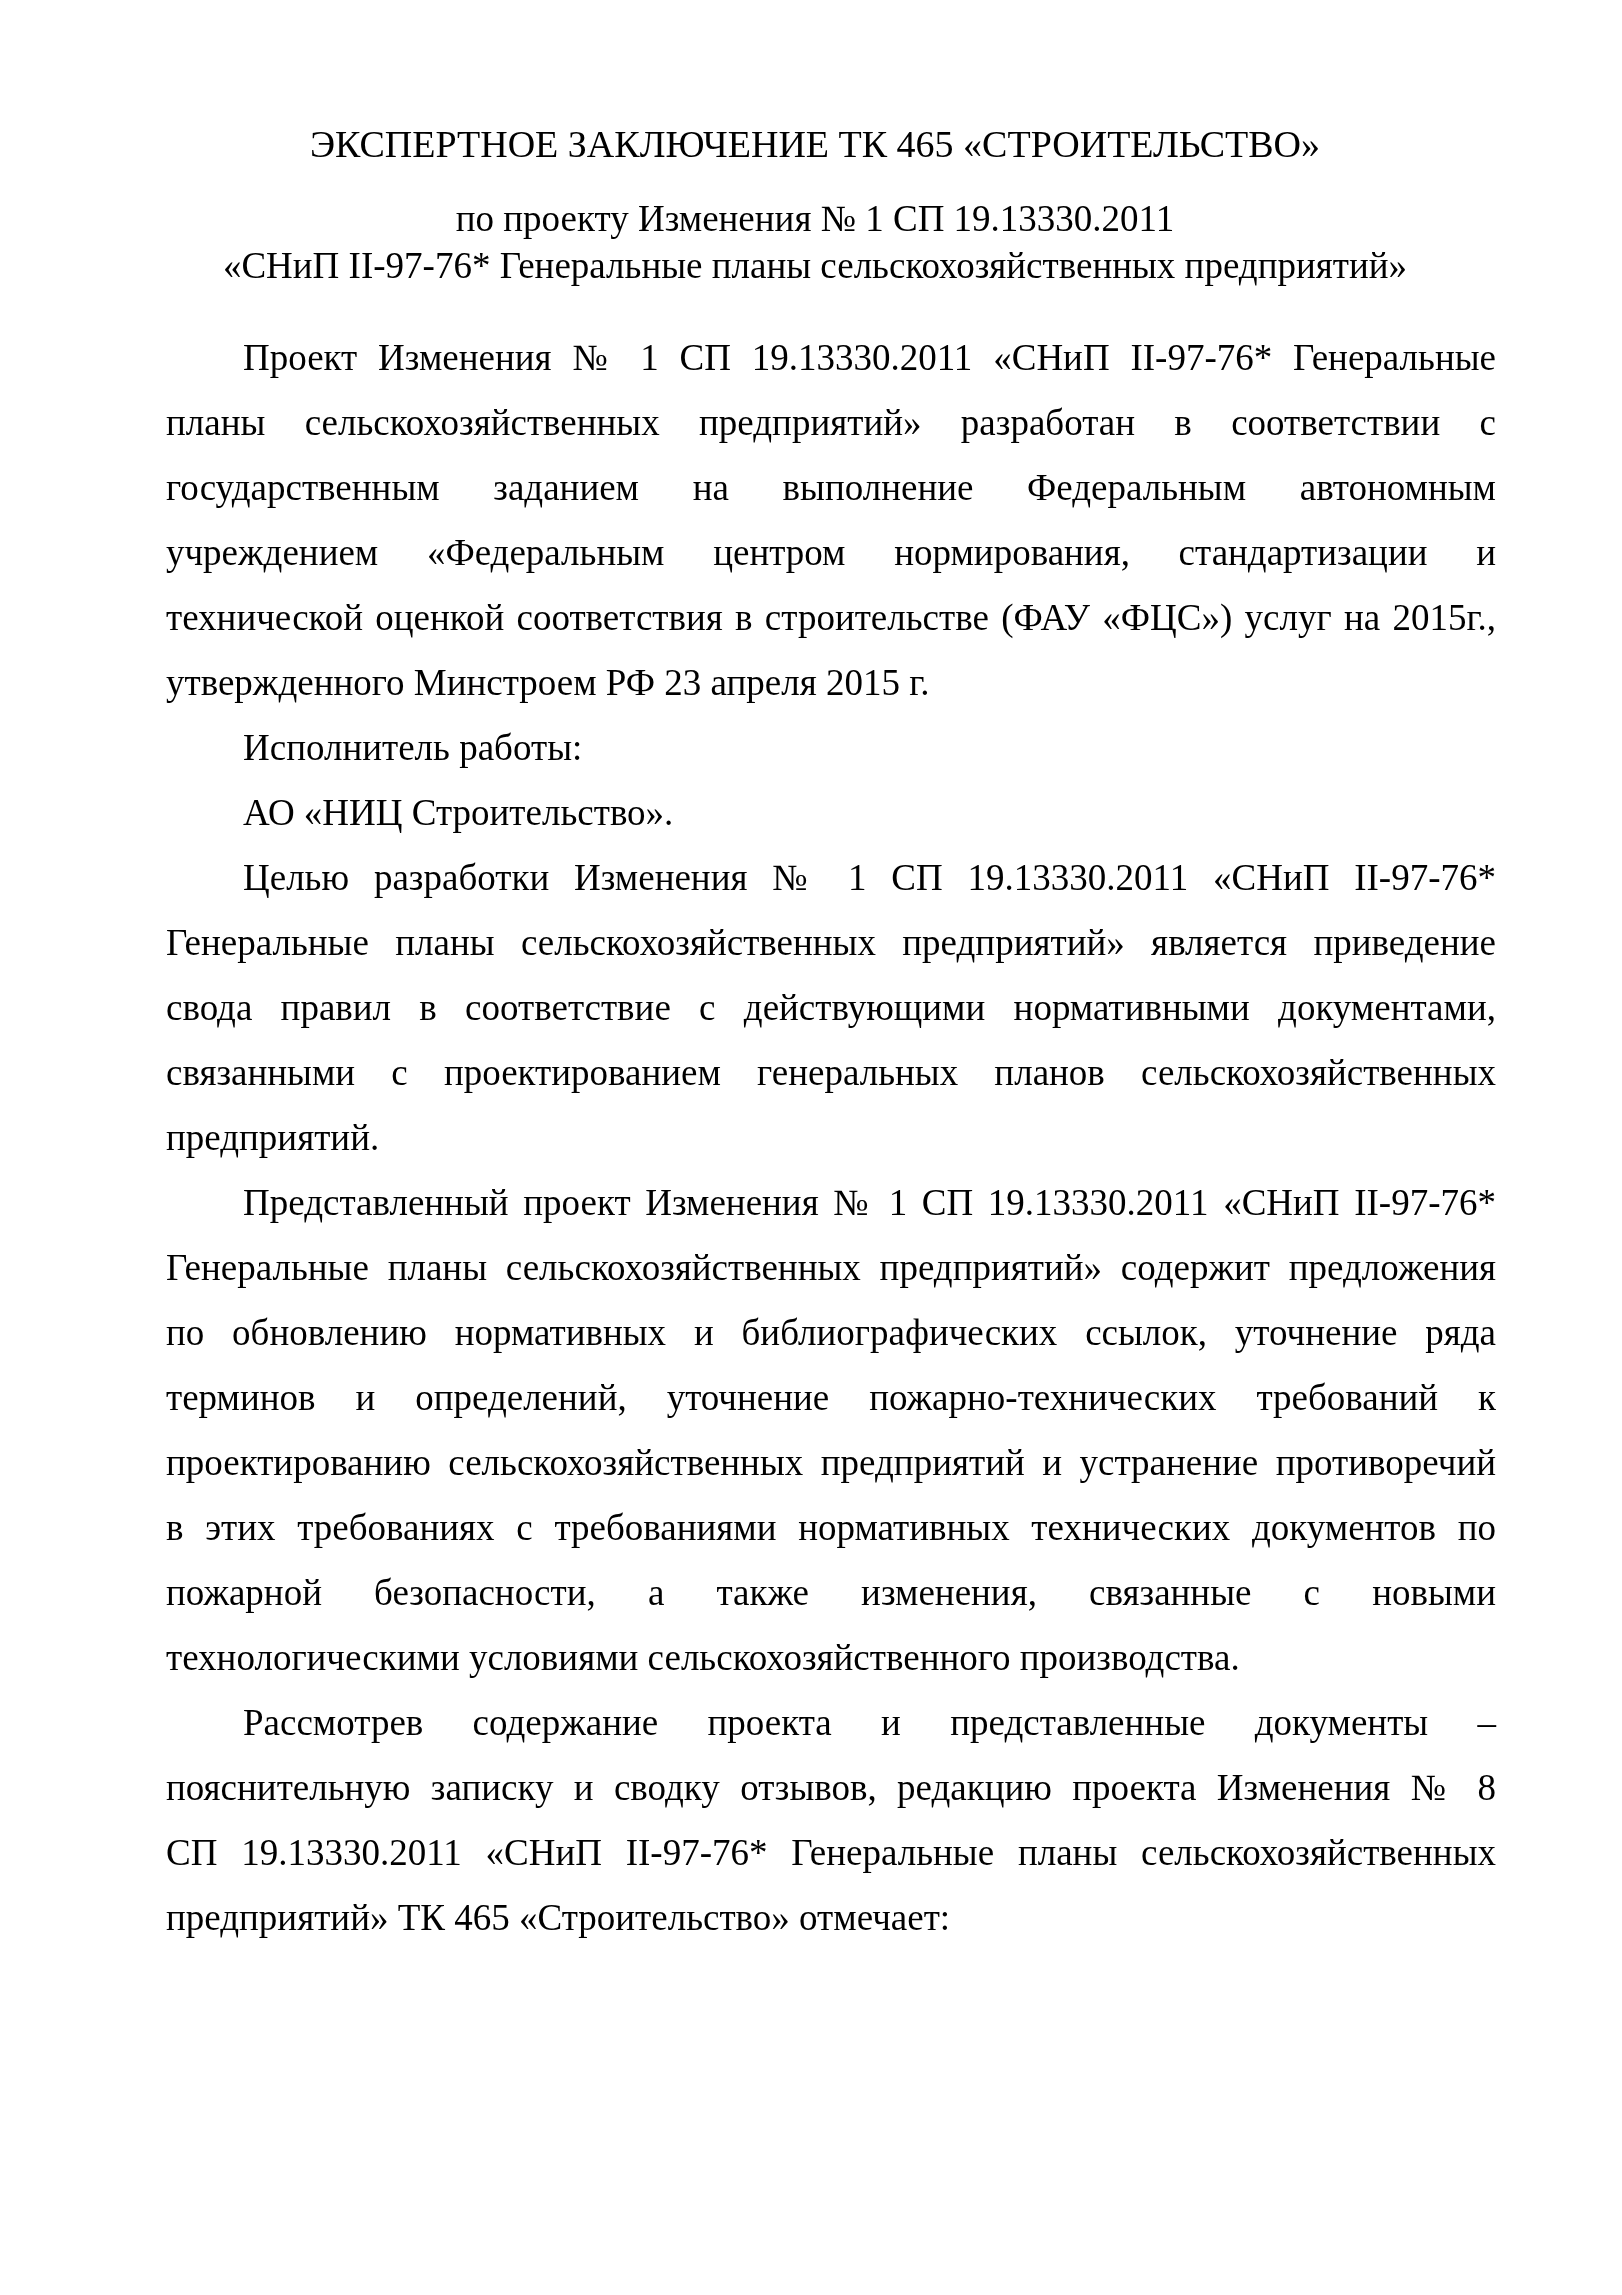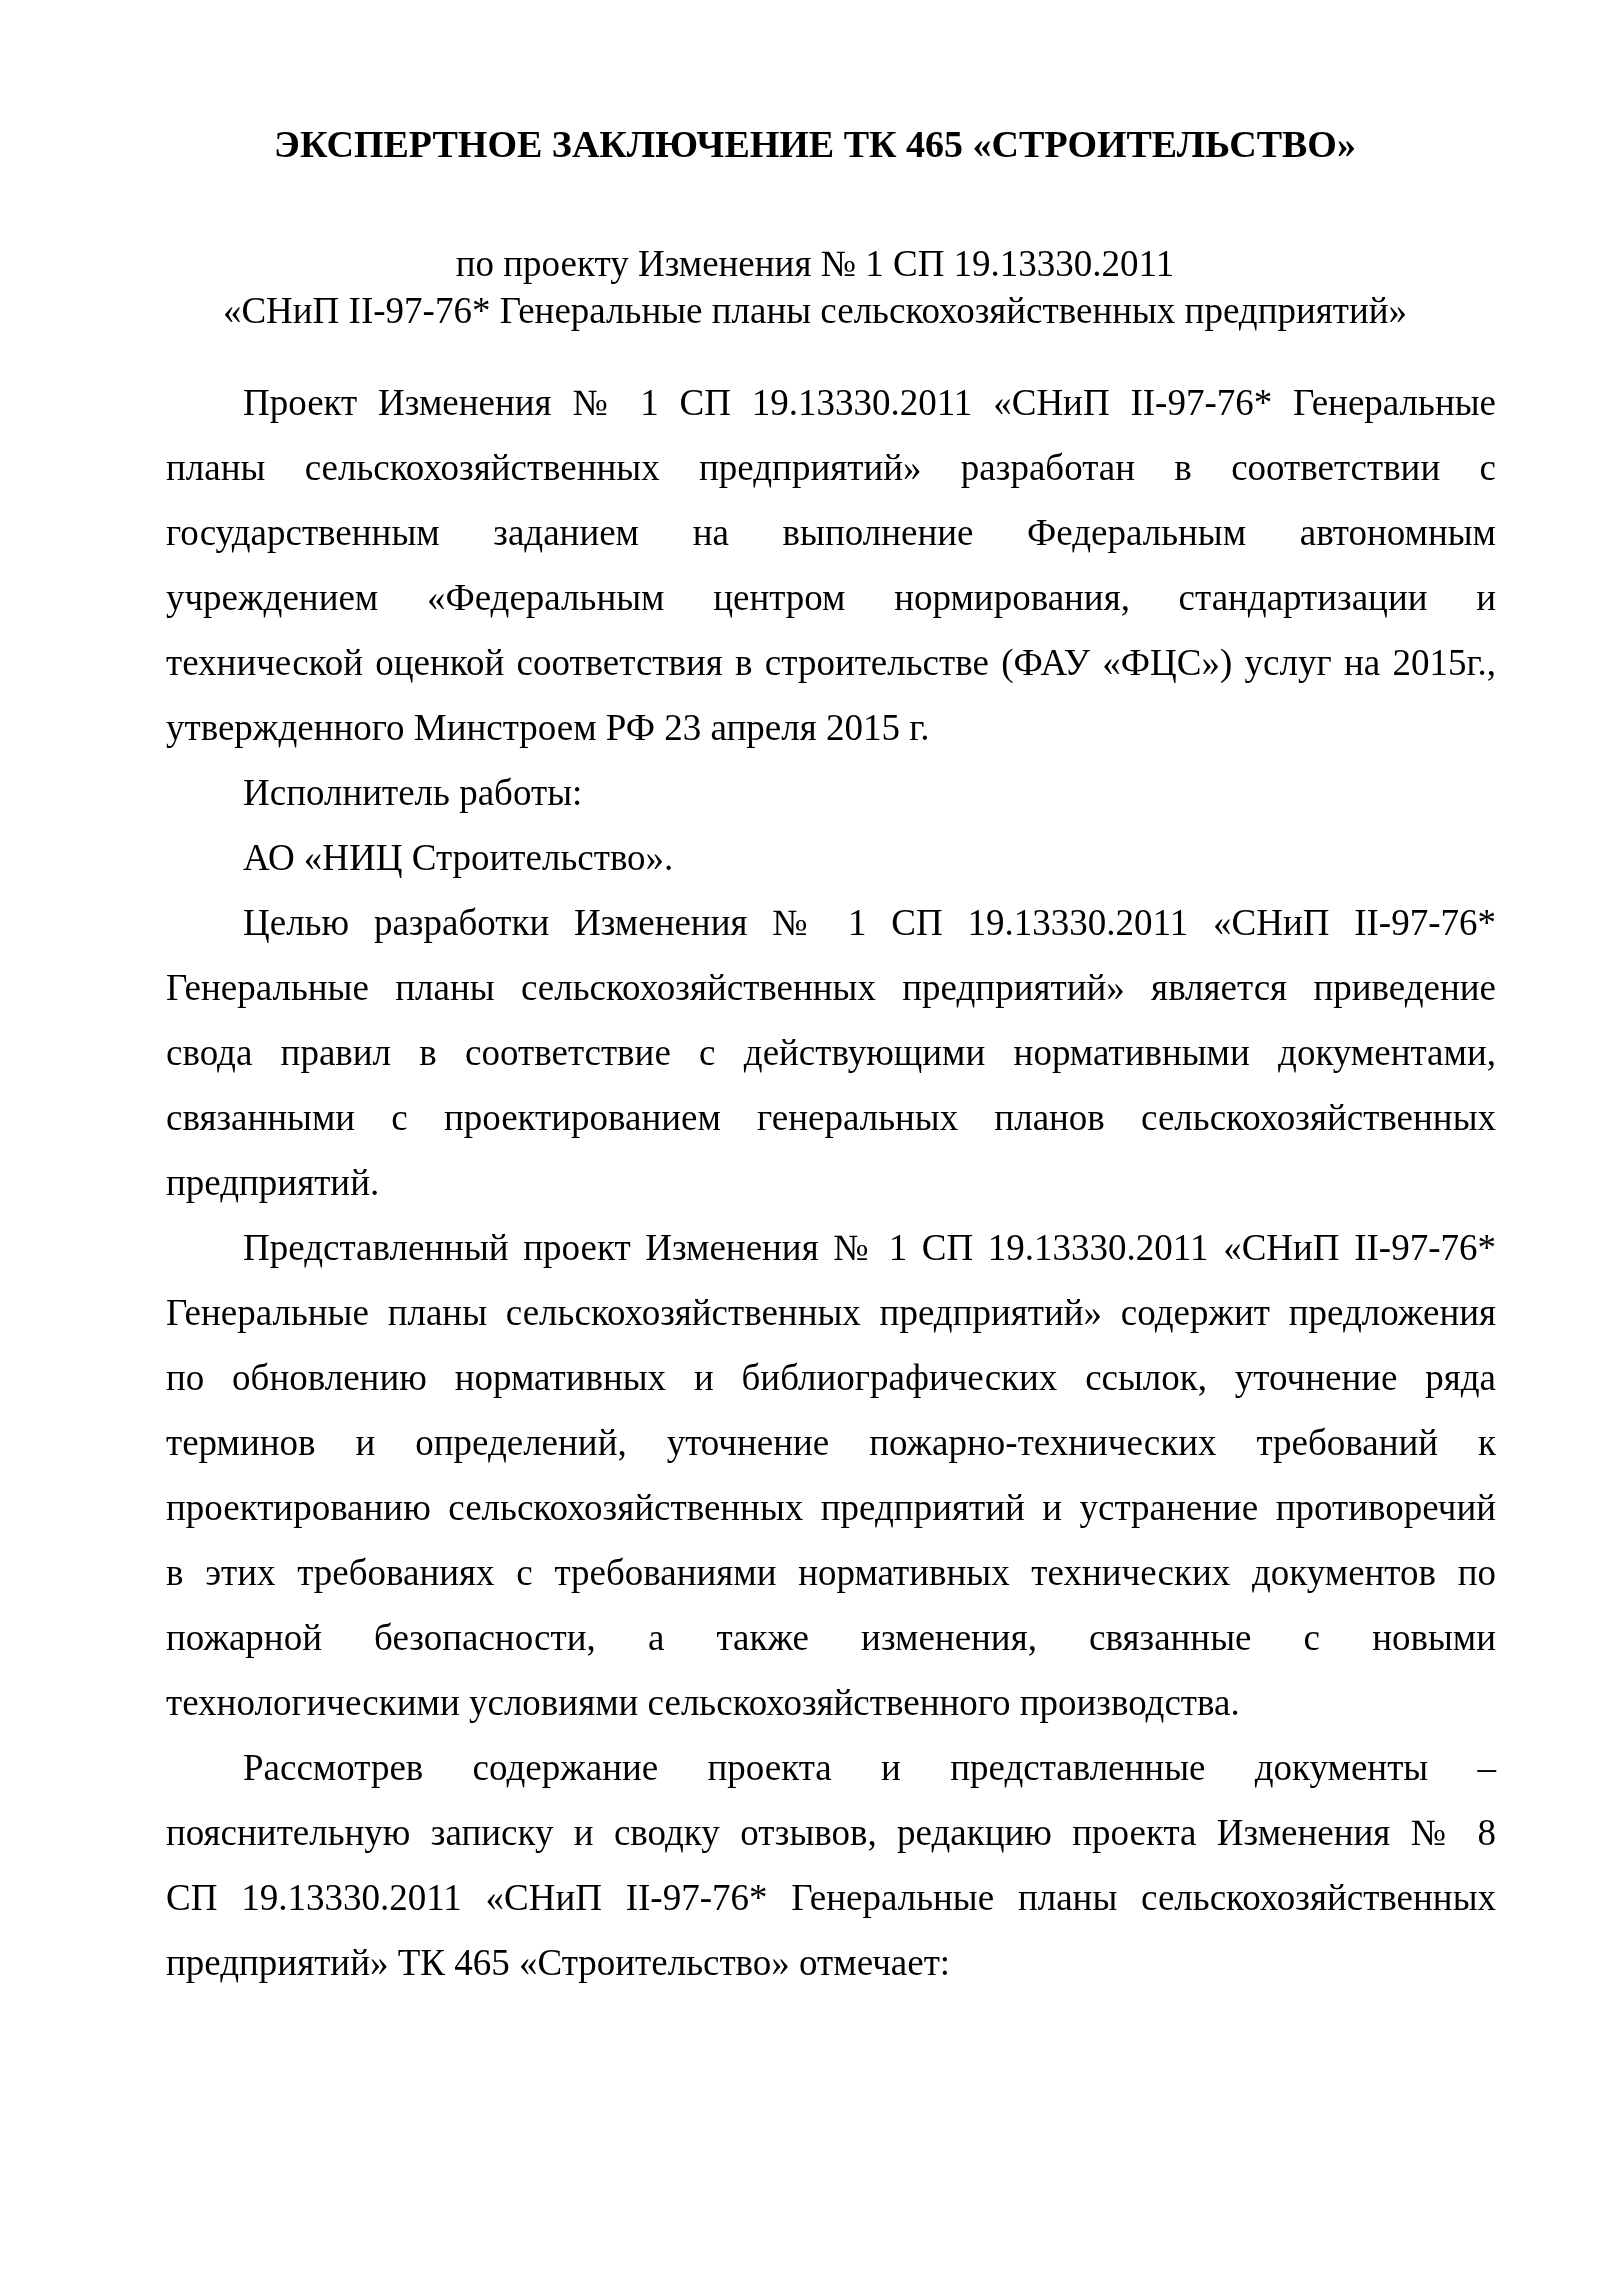--- a/index.html
+++ b/index.html
@@ -18,33 +18,33 @@
   }
   .content {
     position: absolute;
     left: 134px;
     top: 0;
     width: 1362px;
   }
   .doc-title {
     margin: 121px 0 0 0;
     text-align: center;
-    font-weight: bold;
+    font-weight: normal;
     font-size: 38px;
     line-height: 46px;
     white-space: nowrap;
   }
   .doc-subtitle {
     text-align: center;
     font-size: 37px;
     line-height: 46px;
     white-space: nowrap;
   }
   .doc-subtitle.first {
-    margin-top: 74px;
+    margin-top: 29px;
   }
   .doc-subtitle.second {
     margin-top: 1px;
   }
   .doc-body {
     margin-top: 36px;
     font-size: 37px;
     margin-left: 32px;
   }
   .line {

